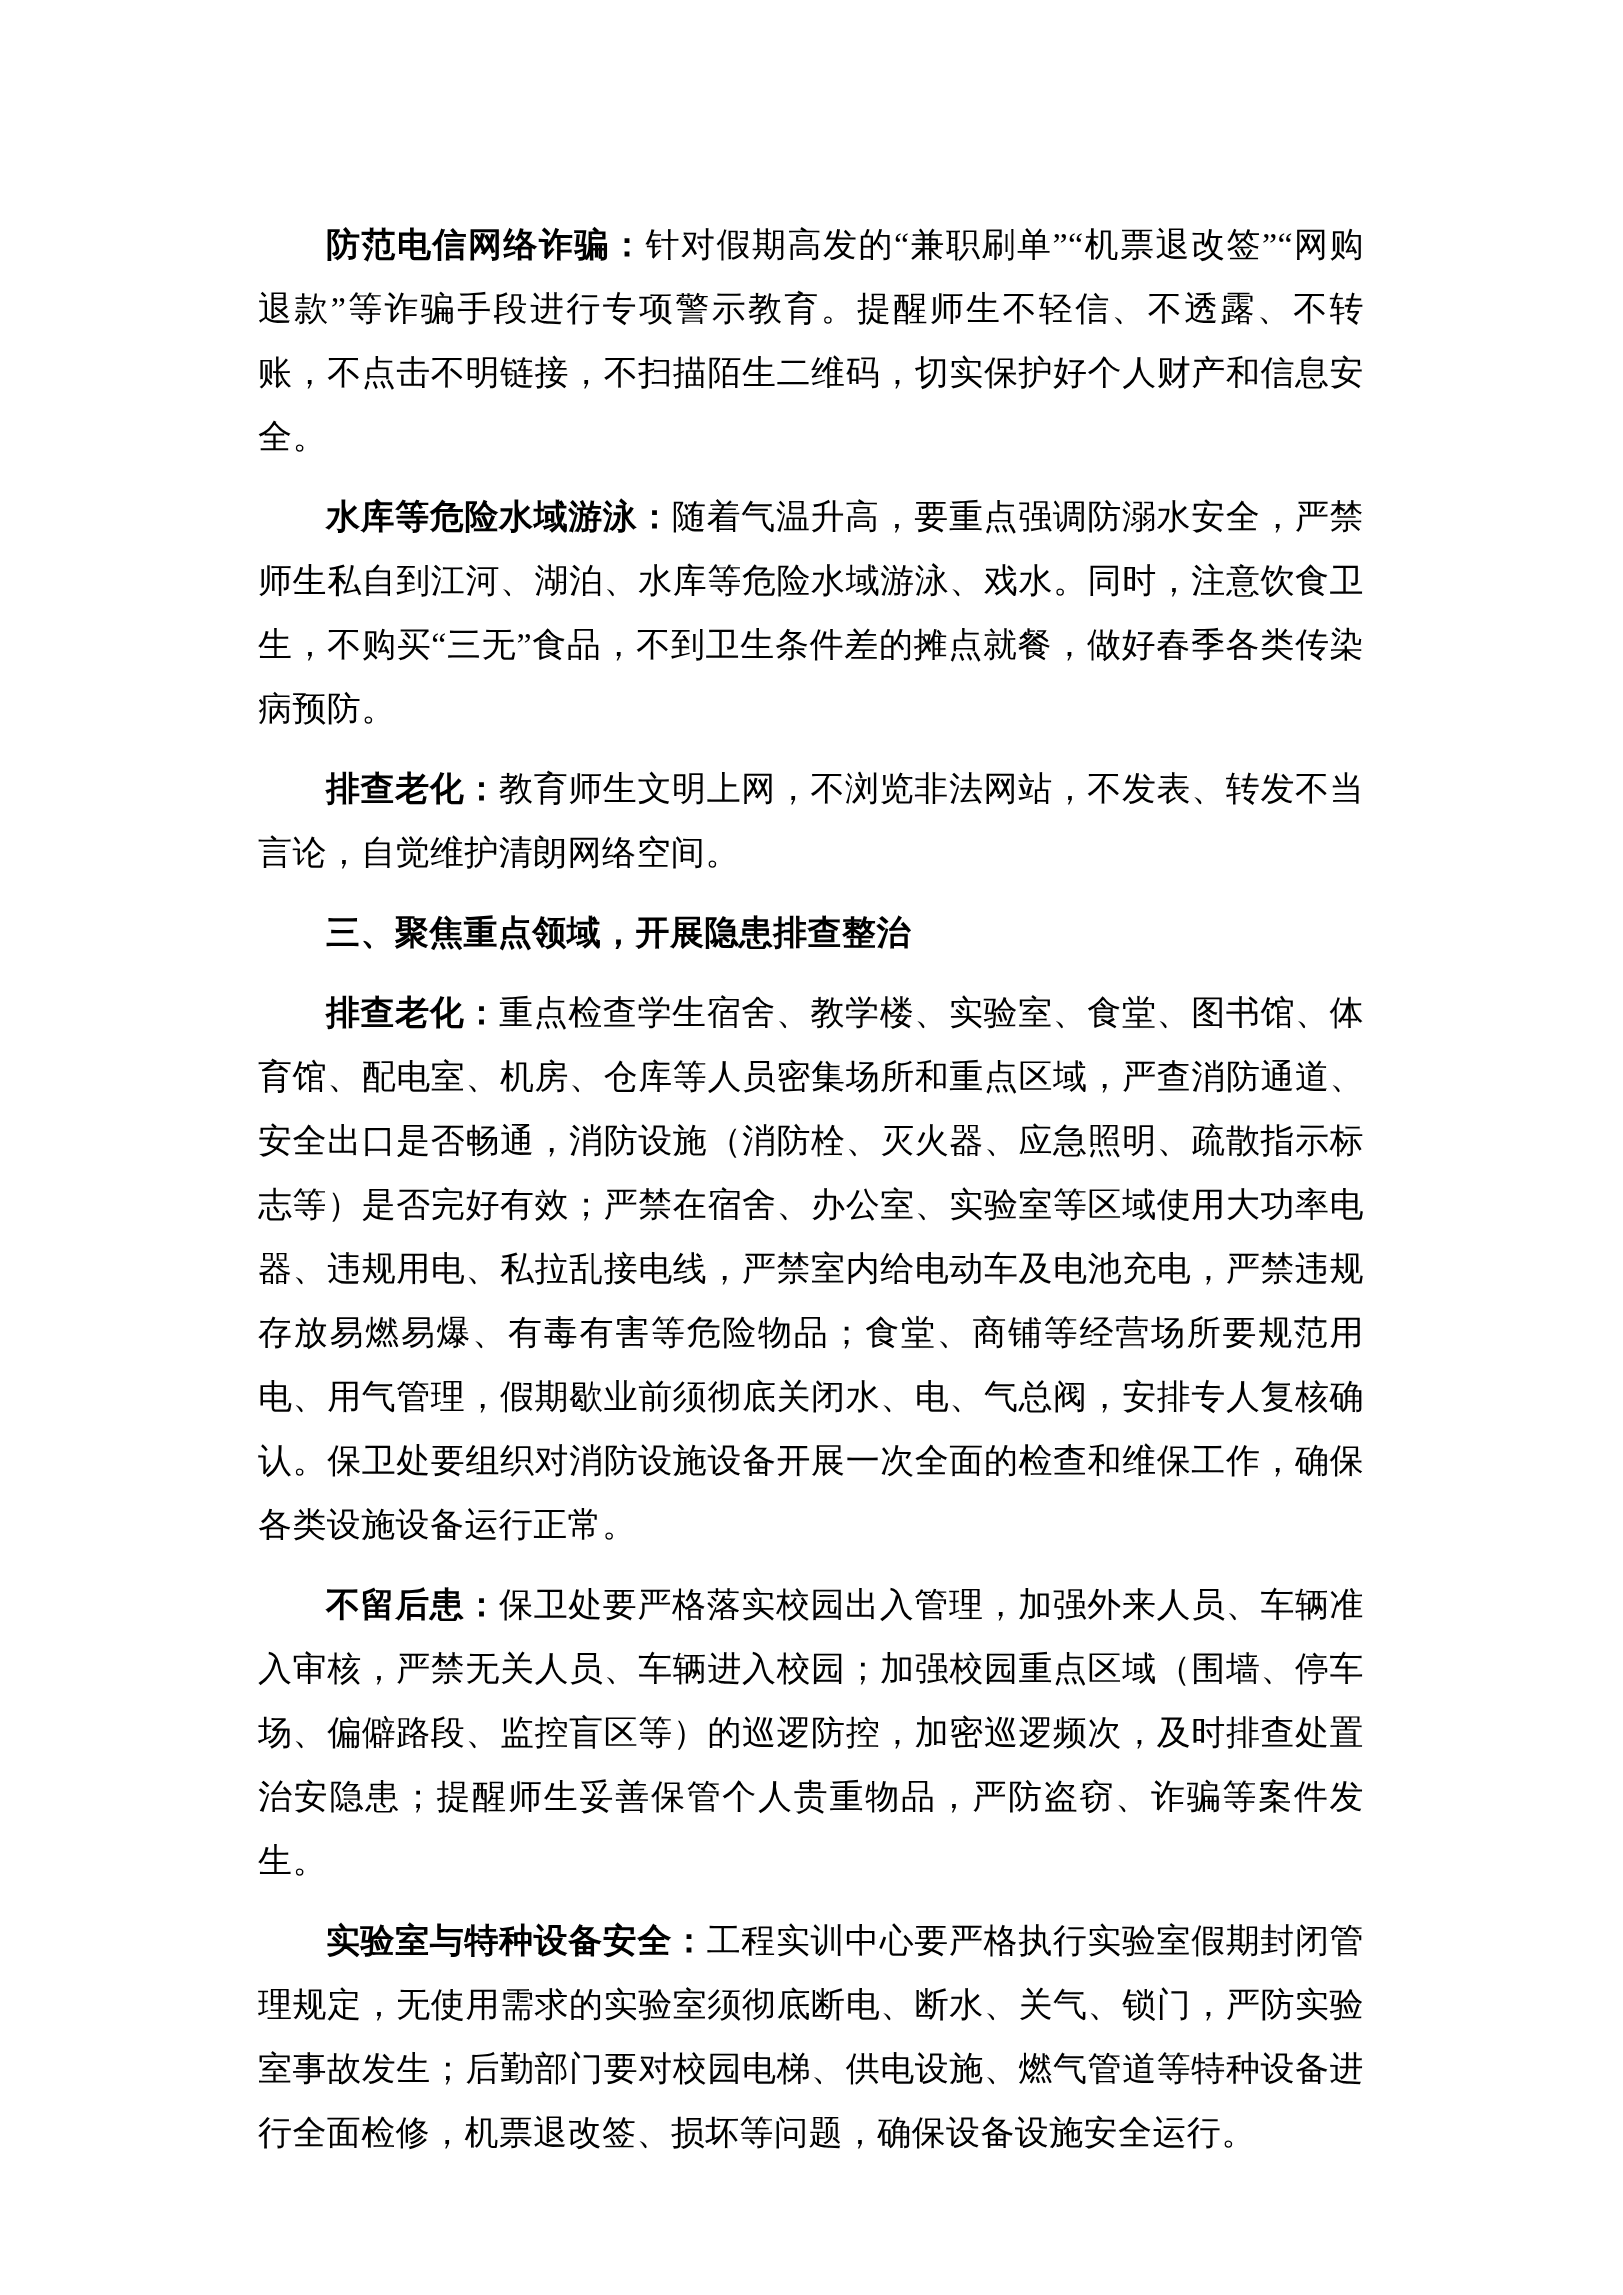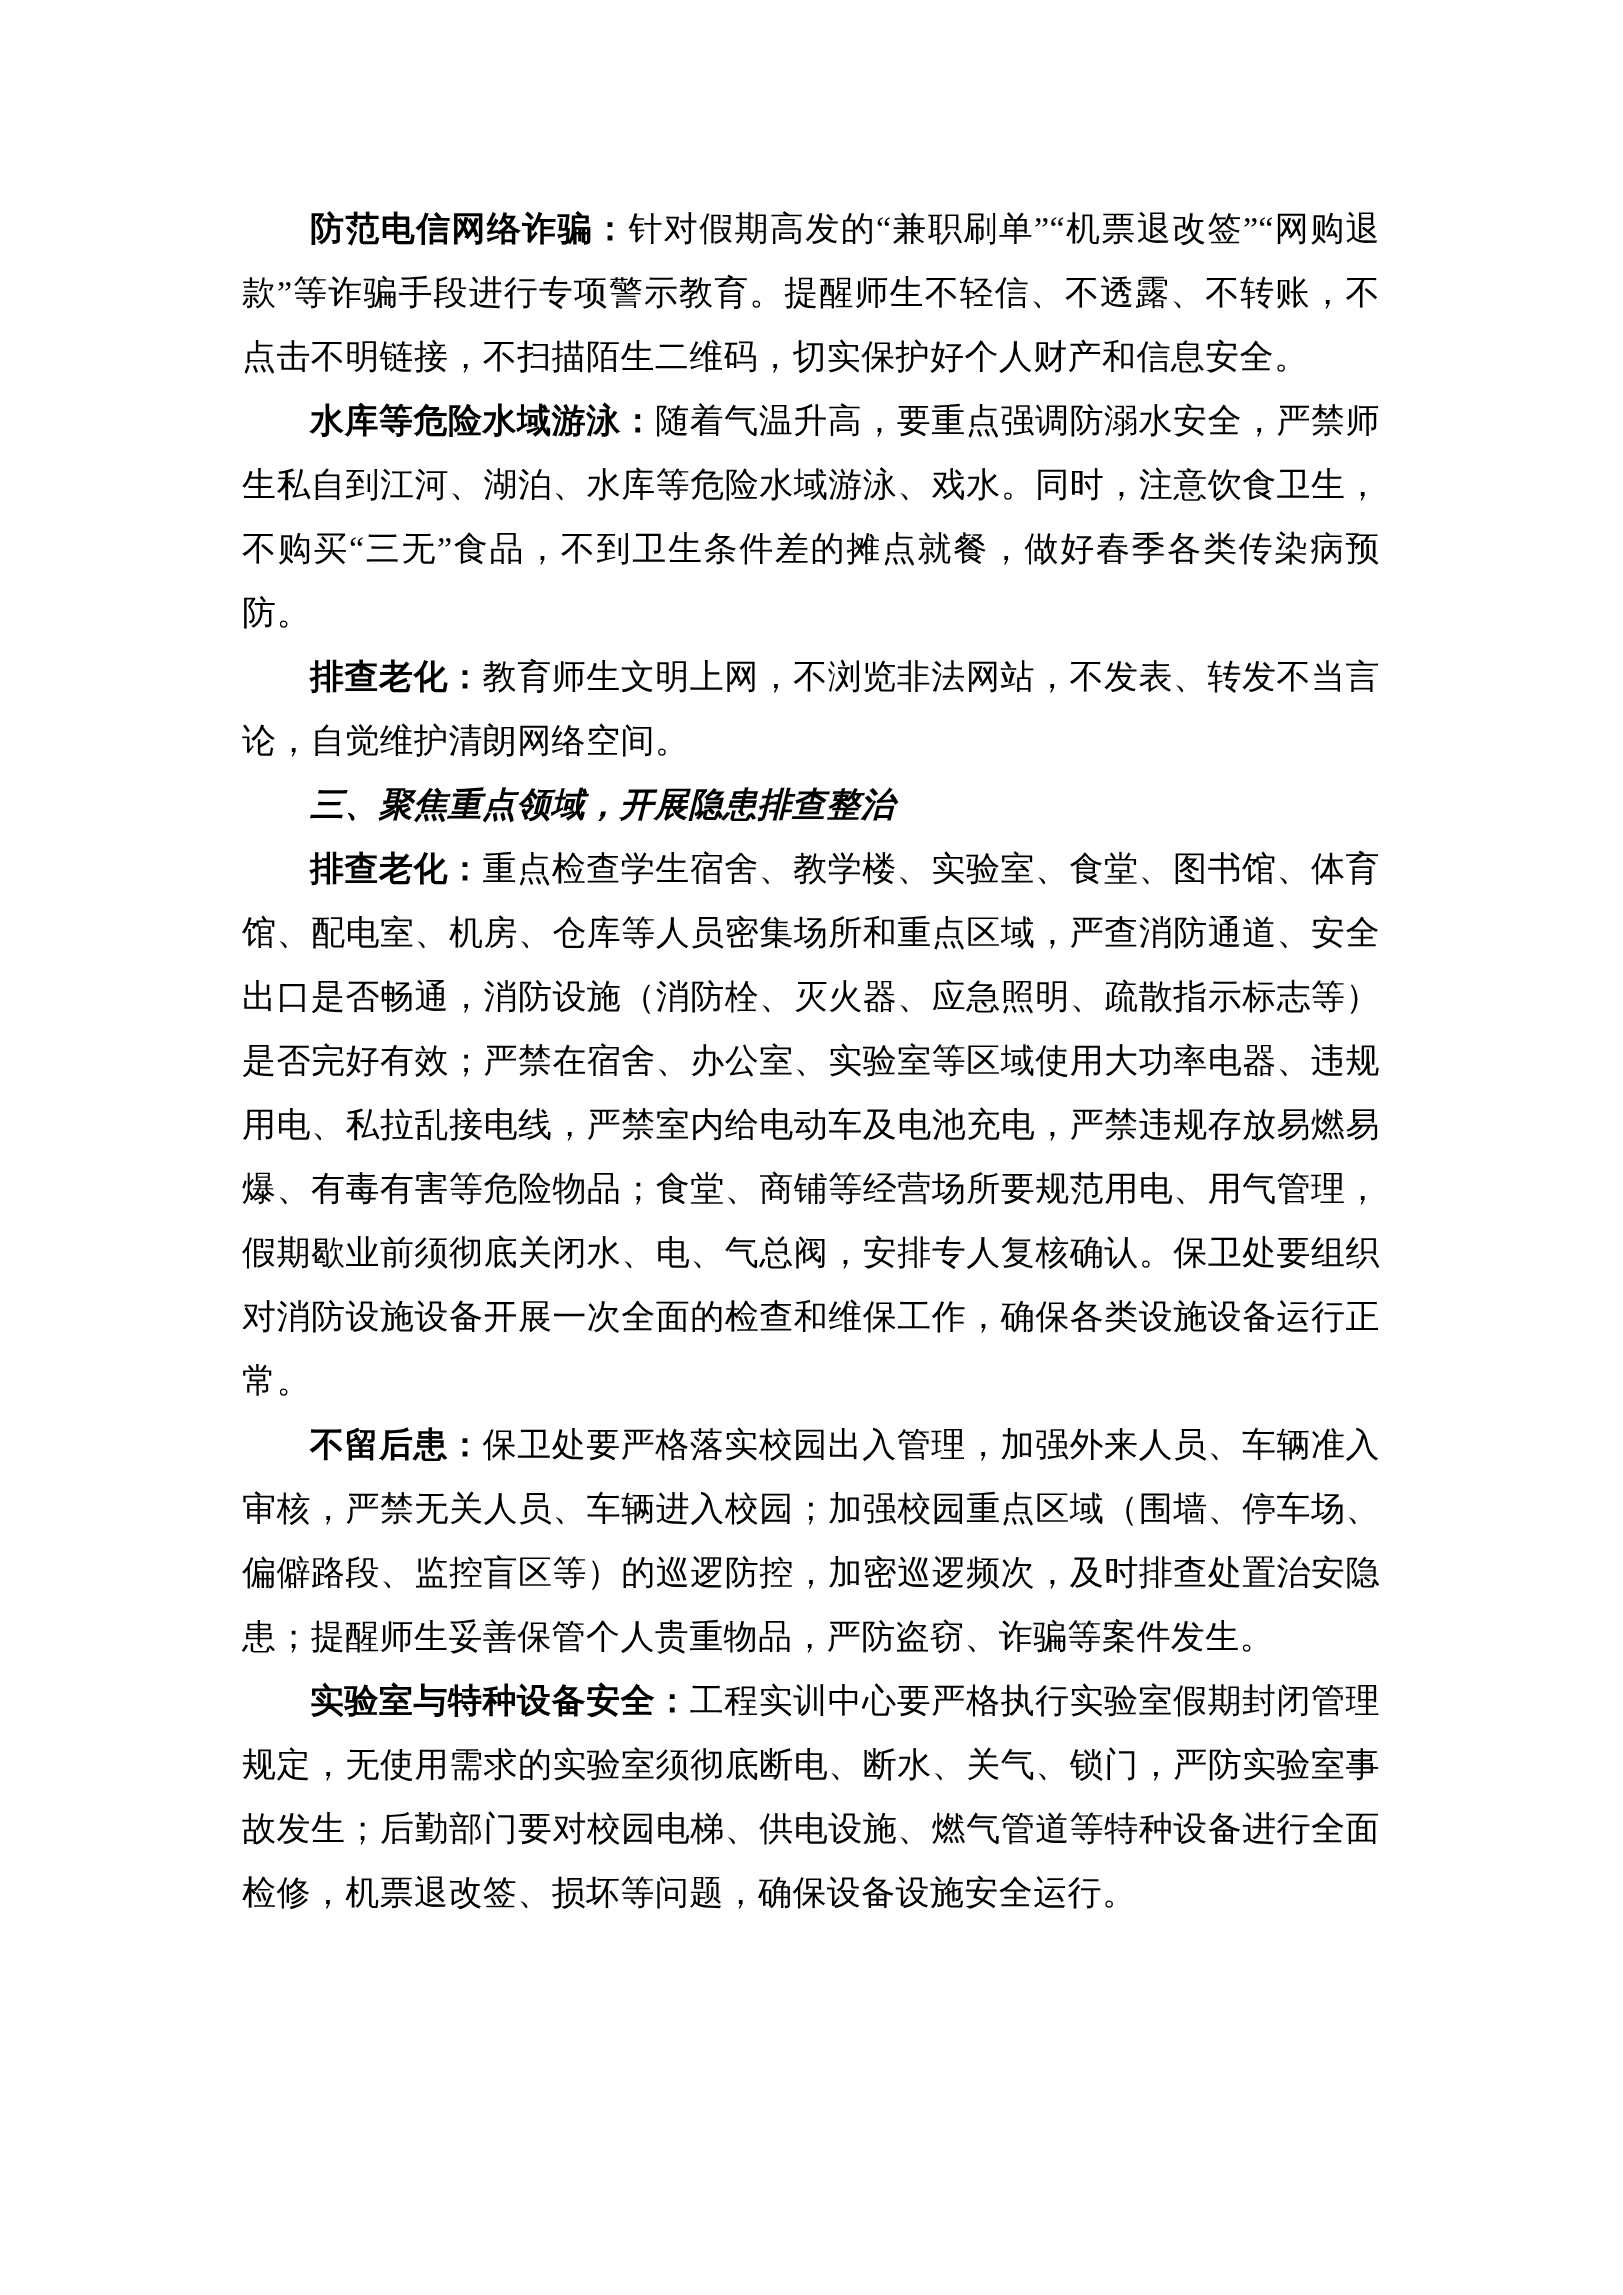--- a/index.html
+++ b/index.html
@@ -21,30 +21,29 @@
     top: 197px;
     width: 1138px;
     font-size: 34px;
     line-height: 64px;
     color: #000000;
     text-align: justify;
     text-justify: inter-ideograph;
     letter-spacing: 0.4px;
   }
   .para {
-    margin: 0;
+    margin: 16px;
     padding: 0;
     text-indent: 2em;
   }
   .lead {
     font-weight: bold;
   }
   .heading .lead {
     font-weight: bold;
-    font-style: italic;
   }
 </style>
 </head>
 <body>
 
 <div class="page">
   <div class="doc-content">
 
     <p class="para"><b class="lead">防范电信网络诈骗：</b><span class="body-text">针对假期高发的“兼职刷单”“机票退改签”“网购退款”等诈骗手段进行专项警示教育。提醒师生不轻信、不透露、不转账，不点击不明链接，不扫描陌生二维码，切实保护好个人财产和信息安全。</span></p>
 

